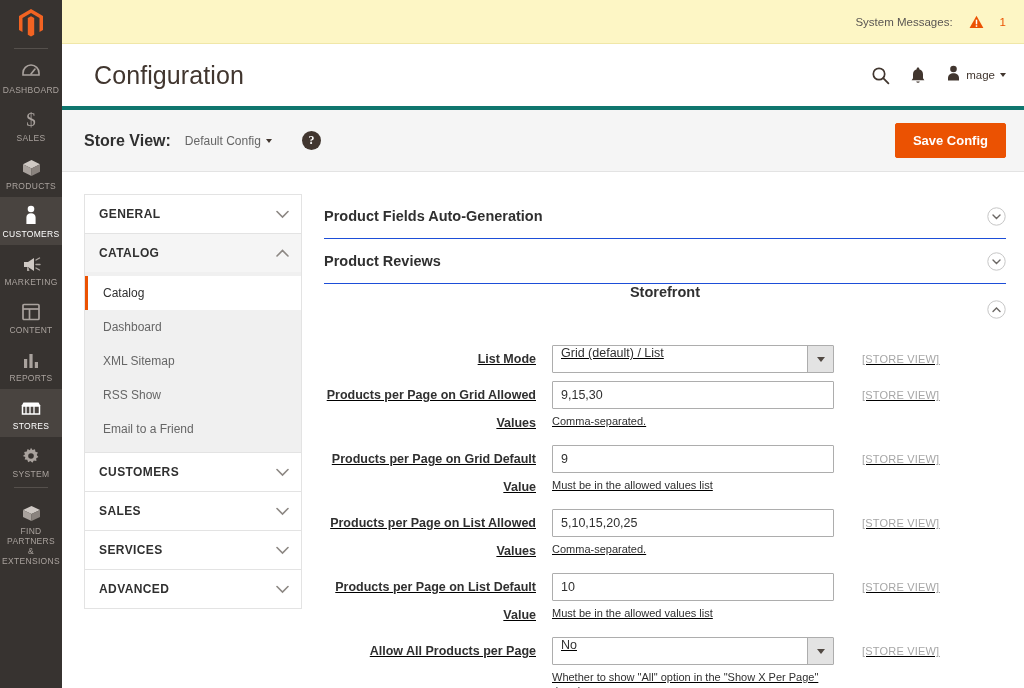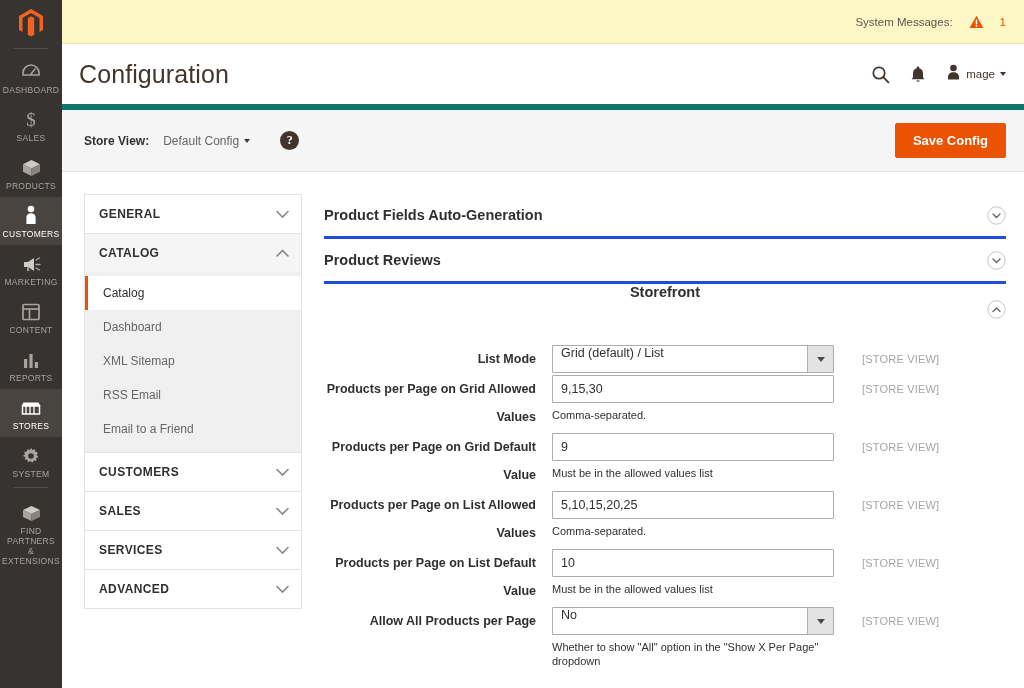--- a/index.html
+++ b/index.html
@@ -43,35 +43,35 @@
     display: flex; align-items: center; justify-content: flex-end;
     padding-right: 18px; gap: 16px;
   }
   .sysbar-label { font-size: 11.5px; color: #5a5653; }
   .warn-tri { width: 15px; height: 14px; display: block; }
   .sysbar-count { font-size: 11.5px; color: #eb5202; }
 
   
   .pagehead {
     height: 66px; background: #fff; display: flex; align-items: center;
-    padding: 0 18px 0 17px; border-bottom: 6px solid #0f766e;
+    padding: 0 18px 0 32px; border-bottom: 4px solid #0f766e;
   }
   .page-title { font-size: 25px; color: #41362f; font-weight: 400; letter-spacing: .1px; }
   .head-right { margin-left: auto; display: flex; align-items: center; gap: 20px; }
   .ico-btn { cursor: pointer; display: flex; align-items: center; color: #41362f; }
   .user-chip { display: flex; align-items: center; gap: 5px; cursor: pointer; }
   .user-name { font-size: 11.5px; color: #41362f; }
   .caret-dn { width: 0; height: 0; border-left: 3.5px solid transparent; border-right: 3.5px solid transparent; border-top: 4px solid #41362f; }
 
   
   .storebar {
     height: 62px; background: #f5f5f5; border-bottom: 1px solid #e3e3e3;
     display: flex; align-items: center; padding: 0 18px 0 22px;
   }
-  .sv-label { font-size: 12px; font-weight: bold; color: #303030; margin-right: 14px; }
+  .sv-label { font-size: 16px; font-weight: bold; color: #303030; margin-right: 14px; }
   .sv-value { font-size: 12px; color: #666; cursor: pointer; }
   .sv-caret { width: 0; height: 0; border-left: 3.5px solid transparent; border-right: 3.5px solid transparent; border-top: 4px solid #41362f; display: inline-block; margin-left: 5px; vertical-align: middle; }
   .help-dot {
     width: 19px; height: 19px; border-radius: 50%; background: #41362f; color: #fff;
     font-size: 12px; font-weight: bold; display: flex; align-items: center;
     justify-content: center; margin-left: 30px; cursor: pointer; font-family: "Liberation Serif", serif;
   }
   .btn-save {
     margin-left: auto; background: #eb5202; color: #fff; border: 1px solid #eb5202;
     font-size: 13px; font-weight: bold; padding: 9px 17px; cursor: pointer;
@@ -94,31 +94,31 @@
   .cfg-sub { background: #f0f0f0; padding: 4px 0 6px; }
   .cfg-item {
     padding: 9px 10px 9px 15px; font-size: 12px; color: #666; cursor: pointer;
     border-left: 3px solid transparent; line-height: 16px;
   }
   .cfg-item.current { background: #fff; border-left-color: #eb5202; color: #303030; }
 
   
   .panel { flex: 1; min-width: 0; }
   .sec-row {
-    height: 45px; display: flex; align-items: center; border-bottom: 3px solid #1d4ed8; cursor: pointer;
+    height: 45px; display: flex; align-items: center; border-bottom: 1px solid #1d4ed8; cursor: pointer;
   }
   .sec-row .title { font-size: 14.5px; font-weight: bold; color: #303030; }
   .sec-row .circ { margin-left: auto; }
   .sec-open { border-bottom: none; flex-direction: column; }
 
   .circ-chev { width: 19px; height: 19px; display: block; }
 
   
   .form { padding-top: 16px; }
-  .frow { display: flex; align-items: flex-start; margin-bottom: 2px; }
+  .frow { display: flex; align-items: flex-start; margin-bottom: 8px; text-decoration: underline; }
   .flabel {
     width: 228px; flex: 0 0 228px; text-align: right; padding-right: 16px;
     font-size: 12.5px; font-weight: bold; color: #303030; line-height: 28px;
   }
   .fctl { width: 282px; flex: 0 0 282px; }
   .finput {
     width: 100%; height: 28px; border: 1px solid #adadad; background: #fff;
     font-size: 12.5px; color: #303030; padding: 0 8px;
     font-family: "Liberation Sans", sans-serif; border-radius: 1px;
   }
@@ -325,21 +325,21 @@
             <span class="chev">
               <svg width="13" height="9" viewBox="0 0 13 9">
                   <path d="M1 7 L6.5 1.5 L12 7" fill="none" stroke="#8c8783" stroke-width="1.6" stroke-linecap="round"></path>
                 </svg>
             </span>
           </div>
           <div class="cfg-sub">
             <div class="cfg-item current">Catalog</div>
             <div class="cfg-item">Dashboard</div>
             <div class="cfg-item">XML Sitemap</div>
-            <div class="cfg-item">RSS Email</div>
+            <div class="cfg-item">RSS Show</div>
             <div class="cfg-item">Email to a Friend</div>
           </div>
         </div>
 
         <div class="cfg-sec">
           <div class="cfg-head">
             <span class="t">Customers</span>
             <span class="chev">
               <svg width="13" height="9" viewBox="0 0 13 9">
                   <path d="M1 1.5 L6.5 7 L12 1.5" fill="none" stroke="#8c8783" stroke-width="1.6" stroke-linecap="round"></path>

